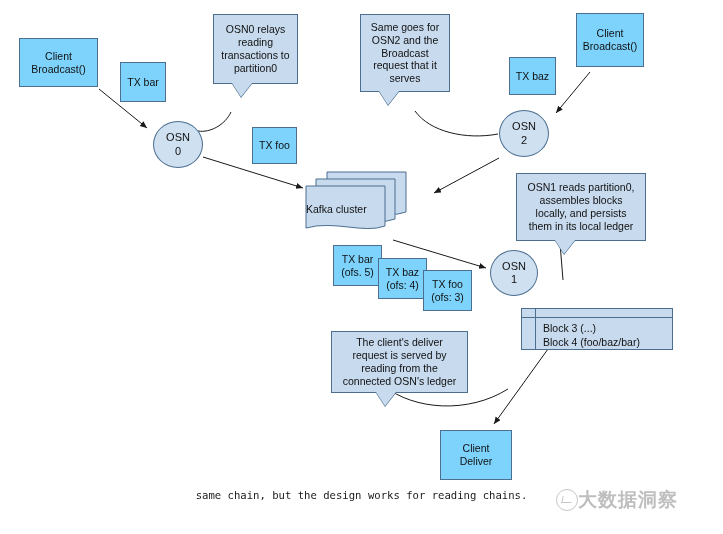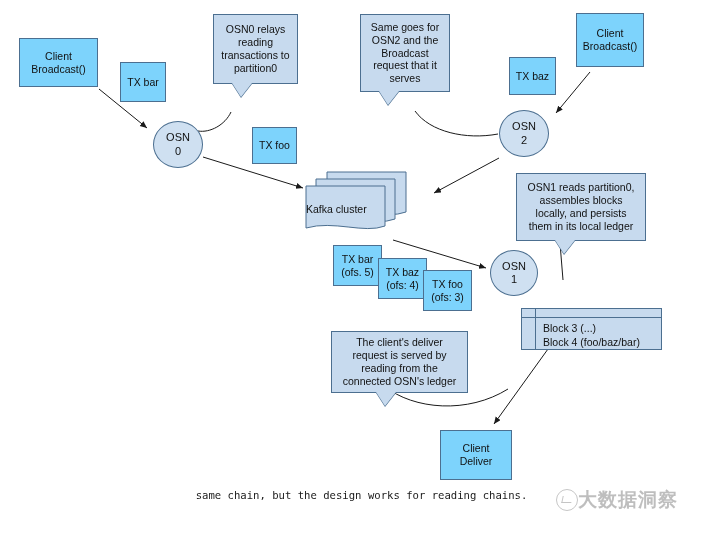--- a/index.html
+++ b/index.html
@@ -242,21 +242,21 @@
 
   <div class="node" style="left:378px; top:258px; width:49px; height:41px;">TX baz
 (ofs: 4)</div>
 
   <div class="node" style="left:423px; top:270px; width:49px; height:41px;">TX foo
 (ofs: 3)</div>
 
   <div class="node circle" style="left:490px; top:250px; width:48px; height:46px;">OSN
 1</div>
 
-  <div class="ledger" style="left:521px; top:308px; width:141px; height:42px;">
+  <div class="ledger" style="left:521px; top:308px; width:152px; height:42px;">
     <div class="hdr"></div>
     <div class="col"></div>
     <div class="rows">
       <div>Block 3 (...)</div>
       <div>Block 4 (foo/baz/bar)</div>
     </div>
   </div>
 
   <div class="callout node" style="left:331px; top:322px; width:137px; height:62px;margin-top:9px;">
     <span>The client's deliver

